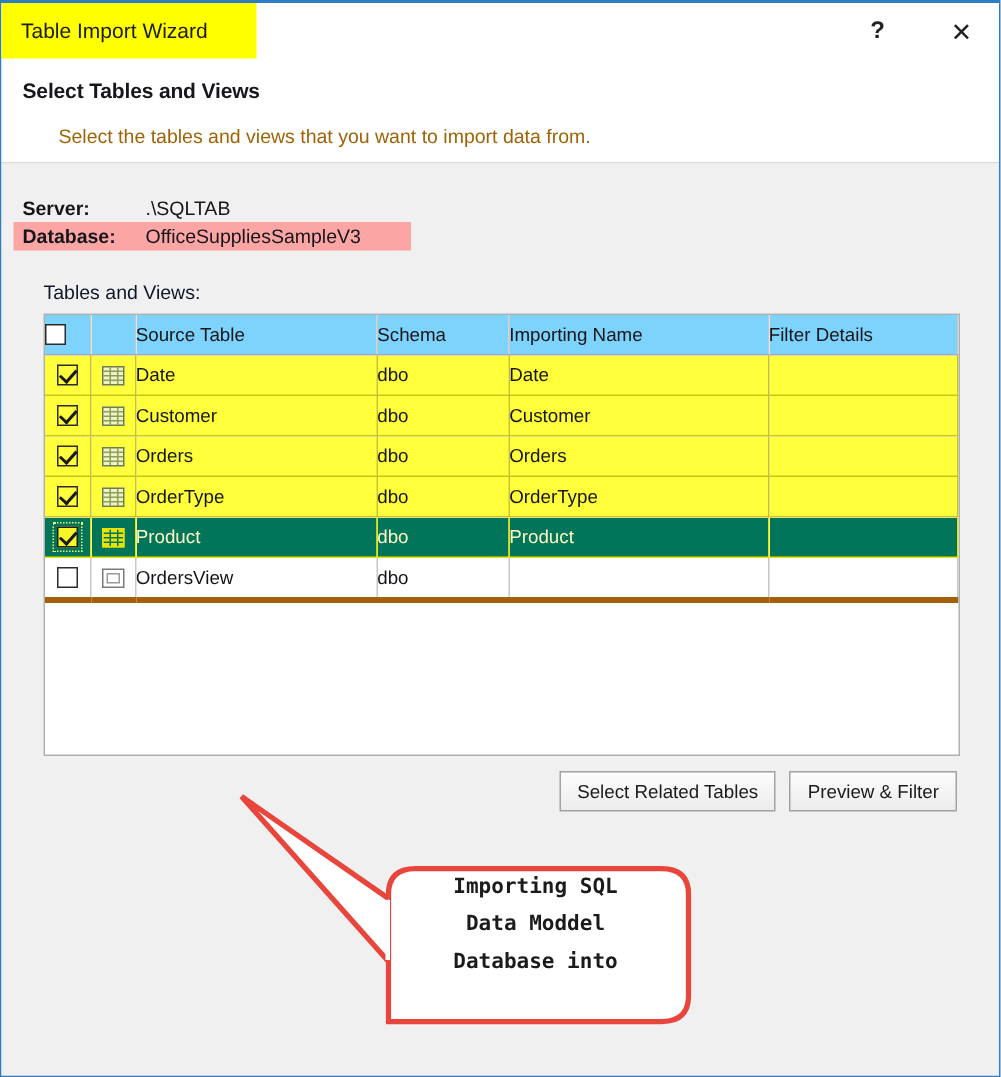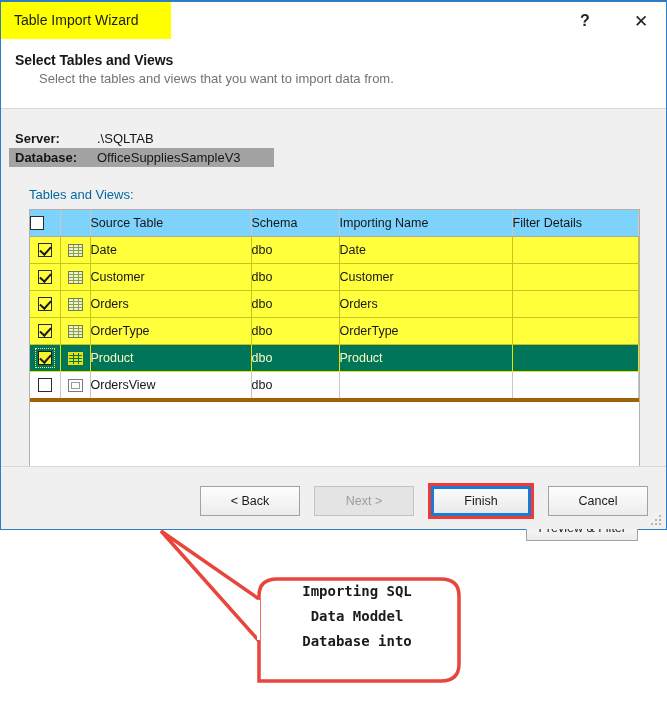--- a/index.html
+++ b/index.html
@@ -6,21 +6,21 @@
   body{
     width:667px;height:718px;
     background:#ffffff;
     font-family:"Liberation Sans", sans-serif;
     font-size:12.5px;
     color:#1a1a1a;
     overflow:hidden;
     position:relative;
   }
   .window{
-    position:absolute;left:0;top:0;width:667px;height:530px;
+    position:absolute;left:0;top:0;width:667px;height:718px;
     box-sizing:border-box;
     border:1px solid #2e7cc3;
     border-top:2px solid #2e7cc3;
     background:#ffffff;
     display:flex;flex-direction:column;
   }
   
   .titlebar{
     height:44px;min-height:44px;
     position:relative;
@@ -53,51 +53,51 @@
     background:#ffffff;
     padding:6px 0 0 14px;
     height:62px;min-height:62px;
     box-sizing:border-box;
   }
   .hdr-title{
     font-size:14px;font-weight:bold;color:#16171a;
     letter-spacing:-0.1px;
   }
   .hdr-sub{
-    font-size:13px;color:#737373;
-    margin-top:3px;margin-left:24px;
+    font-size:13px;color:#a16207;
+    margin-top:15px;margin-left:24px;
   }
   .hdr-rule{
     height:1px;background:#d8d8d8;width:100%;
   }
   
   .body{
     flex:1;
     background:#f0f0f0;
     position:relative;
     padding:0;
   }
   .srv-block{
     position:absolute;left:14px;top:20px;
     font-size:13px;
   }
   .srv-row{display:flex;align-items:center;height:19px;}
   .srv-label{font-weight:bold;width:74px;color:#15161a;}
   .srv-value{color:#15161a;margin-left:8px;}
   .db-row{
-    background:#a3a3a3;
+    background:#fca5a5;
     padding:1px 0 2px 0;
     margin-left:-6px;
     padding-left:6px;
     width:265px;
     box-sizing:border-box;
   }
   .tv-label{
     position:absolute;left:28px;top:78px;
-    font-size:13px;color:#0369a1;
+    font-size:13px;color:#0f172a;
   }
   
   .grid-wrap{
     position:absolute;left:28px;top:100px;
     width:611px;height:295px;
     background:#ffffff;
     border:1px solid #b0b0b0;
     box-sizing:border-box;
     overflow:hidden;
   }
@@ -386,50 +386,33 @@
               <td class="c-src">OrdersView</td>
               <td class="c-sch">dbo</td>
               <td class="c-fri"></td>
               <td class="c-flt"></td>
             </tr>
           </tbody>
       </table>
     </div>
 
     <div class="midbtns">
+      <div class="btn">Select Related Tables</div>
       <div class="btn">Preview &amp; Filter</div>
     </div>
 
     <svg class="callout-svg" viewBox="0 0 330 175">
       <g>
         <path d="M108,160 L108,75 Q108,58 126,58 L290,58 Q308,58 308,75 L308,143 Q308,160 290,160 L126,160 Q108,160 108,160 Z" fill="#ffffff" stroke="#e8463d" stroke-width="3.5"></path>
         <path d="M108,78 L10,10 L108,120" fill="#ffffff" stroke="#e8463d" stroke-width="3.5" stroke-linejoin="miter"></path>
         <path d="M109,79 L109,119 L106,119 L106,79 Z" fill="#ffffff" stroke="none"></path>
       </g>
     </svg>
     <div class="callout-text">
       <div>Importing SQL</div>
       <div>Data Moddel</div>
       <div>Database into</div>
     </div>
 
   </div>
 
-  <div class="footer">
-    <div class="foot-btns">
-      <div class="btn btn-nav">&lt; Back</div>
-      <div class="btn btn-nav disabled">Next &gt;</div>
-      <span class="finish-wrap">
-        <span class="btn btn-finish">Finish</span>
-      </span>
-      <div class="btn btn-nav">Cancel</div>
-    </div>
-    <div class="grip">
-      <i style="right:0;bottom:0"></i>
-        <i style="right:4px;bottom:0"></i>
-        <i style="right:8px;bottom:0"></i>
-      <i style="right:0;bottom:4px"></i>
-        <i style="right:4px;bottom:4px"></i>
-      <i style="right:0;bottom:8px"></i>
-    </div>
-  </div>
 
 </div>
 
 </body></html>

